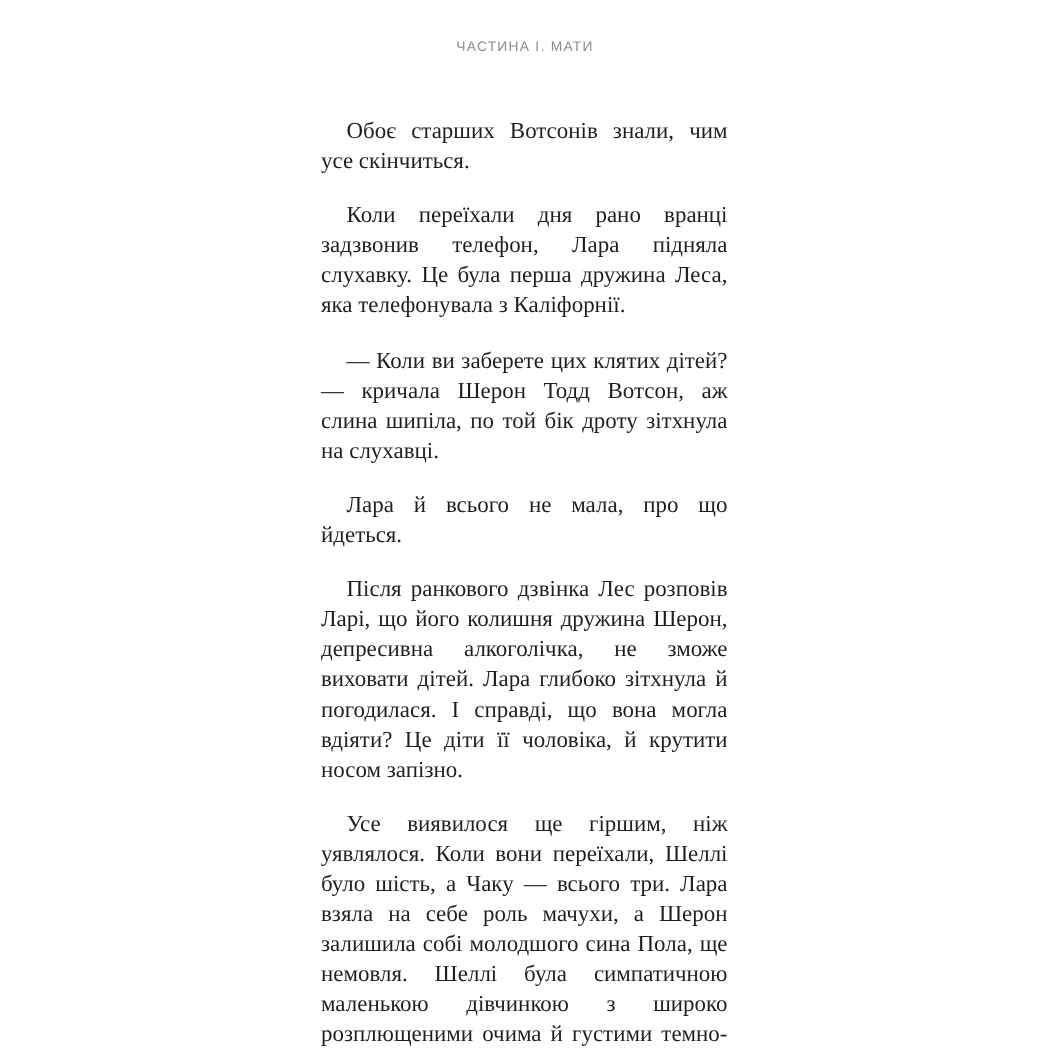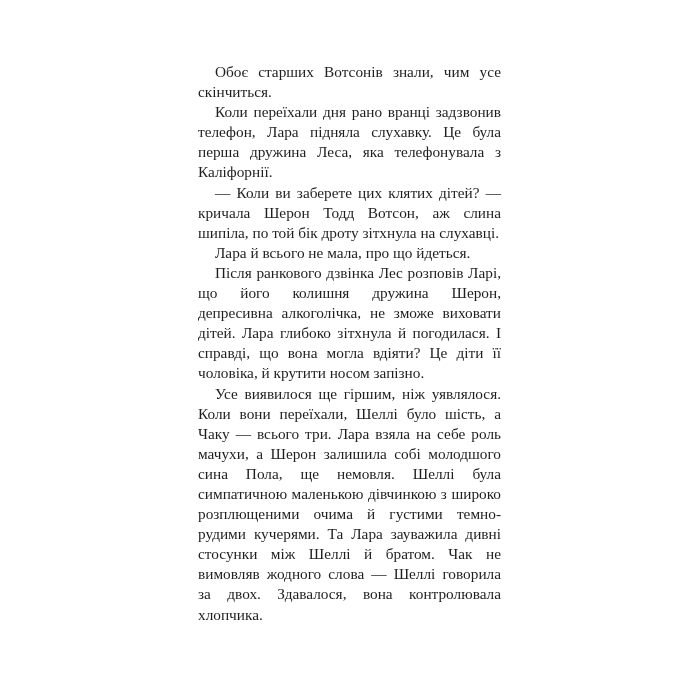--- a/index.html
+++ b/index.html
@@ -34,21 +34,21 @@
     text-transform: uppercase;
     white-space: nowrap;
   }
   .text-block {
     position: absolute;
     top: 62px;
     left: 198px;
     width: 303px;
   }
   .para {
-    margin: 0;
+    margin: 16px;
     font-size: 15.3px;
     line-height: 20.1px;
     color: #201e1d;
     text-align: justify;
     text-indent: 17px;
     text-justify: inter-word;
     hyphens: manual;
     -webkit-hyphens: manual;
   }
   .folio {
@@ -60,20 +60,21 @@
     font-family: "Liberation Sans", "DejaVu Sans", sans-serif;
     font-size: 10.5px;
     color: #6f6f6f;
   }
 </style>
 </head>
 <body>
 
 <div class="page">
 
+  <div class="running-head">ЧАСТИНА І. МАТИ</div>
 
   <div class="text-block">
     <p class="para">Обоє старших Вотсонів знали, чим усе скінчиться.</p>
     <p class="para">Коли переїхали дня рано вранці задзвонив телефон, Лара підняла слухавку. Це була перша дружина Леса, яка телефонувала з Каліфорнії.</p>
     <p class="para">— Коли ви заберете цих клятих дітей? — кричала Шерон Тодд Вотсон, аж слина шипіла, по той бік дроту зітхнула на слухавці.</p>
     <p class="para">Лара й всього не мала, про що йдеться.</p>
     <p class="para">Після ранкового дзвінка Лес розповів Ларі, що його колишня дружина Шерон, депресивна алкоголічка, не зможе виховати дітей. Лара глибоко зітхнула й погодилася. І справді, що вона могла вдіяти? Це діти її чоловіка, й крутити носом запізно.</p>
     <p class="para">Усе виявилося ще гіршим, ніж уявлялося. Коли вони переїхали, Шеллі було шість, а Чаку — всього три. Лара взяла на себе роль мачухи, а Шерон залишила собі молодшого сина Пола, ще немовля. Шеллі була симпатичною маленькою дівчинкою з широко розплющеними очима й густими темно-рудими кучерями. Та Лара зауважила дивні стосунки між Шеллі й братом. Чак не вимовляв жодного слова — Шеллі говорила за двох. Здавалося, вона контролювала хлопчика.</p>
 
   </div>

